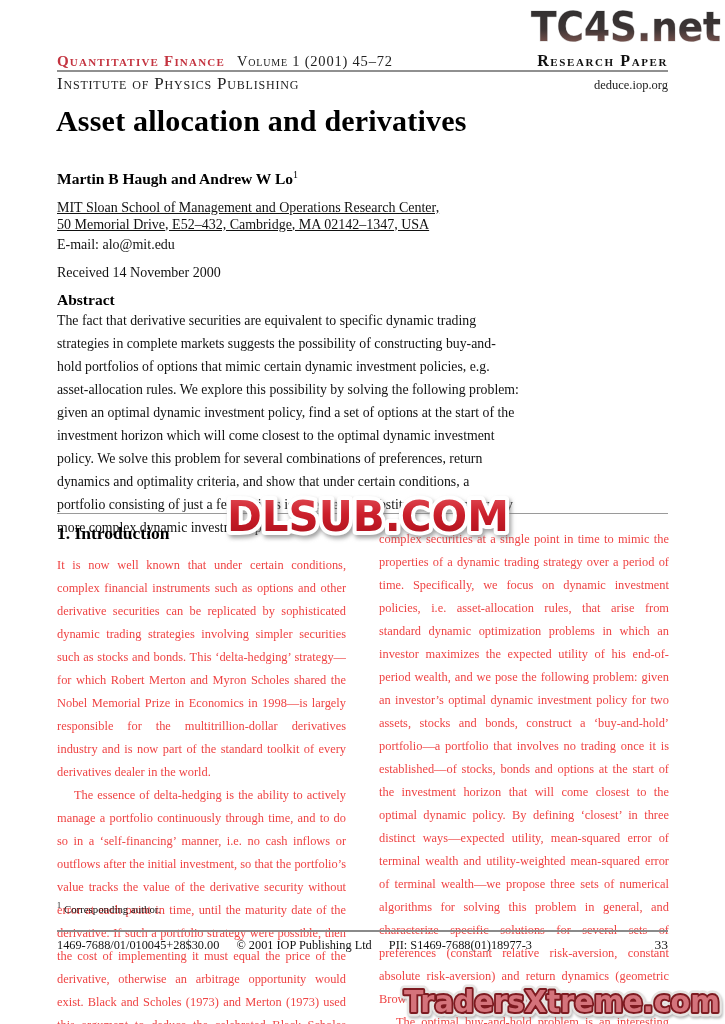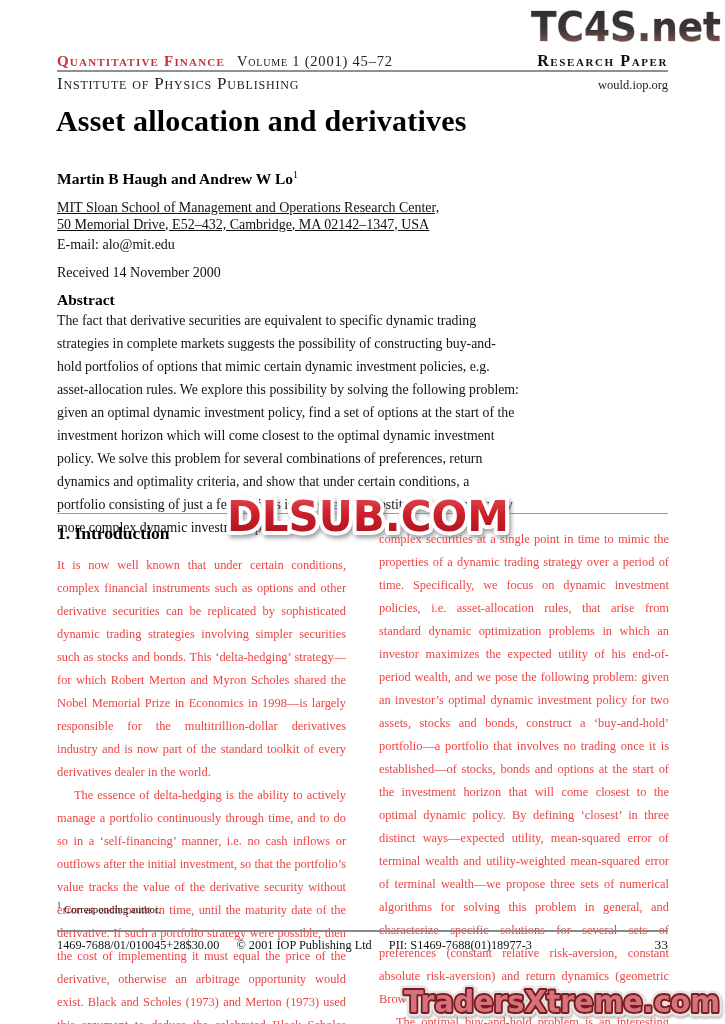--- a/index.html
+++ b/index.html
@@ -61,21 +61,21 @@
   <div class="hdr-row1">
     <span>
       <span class="hdr-journal">Quantitative Finance</span>
       <span class="hdr-volume">Volume 1 (2001) 45–72</span>
     </span>
     <span class="hdr-type">Research Paper</span>
   </div>
   <div class="hdr-line"></div>
   <div class="hdr-row2">
     <span class="hdr-publisher">Institute of Physics Publishing</span>
-    <span class="hdr-site">would.iop.org</span>
+    <span class="hdr-site">deduce.iop.org</span>
   </div>
 
   <h1 class="title" style="margin:0;">Asset allocation and derivatives</h1>
   <div class="authors">
     <span>Martin B Haugh and Andrew W Lo</span><sup>1</sup>
   </div>
   <div class="affiliation">
     <div>MIT Sloan School of Management and Operations Research Center,</div>
     <div>50 Memorial Drive, E52–432, Cambridge, MA 02142–1347, USA</div>
   </div>

